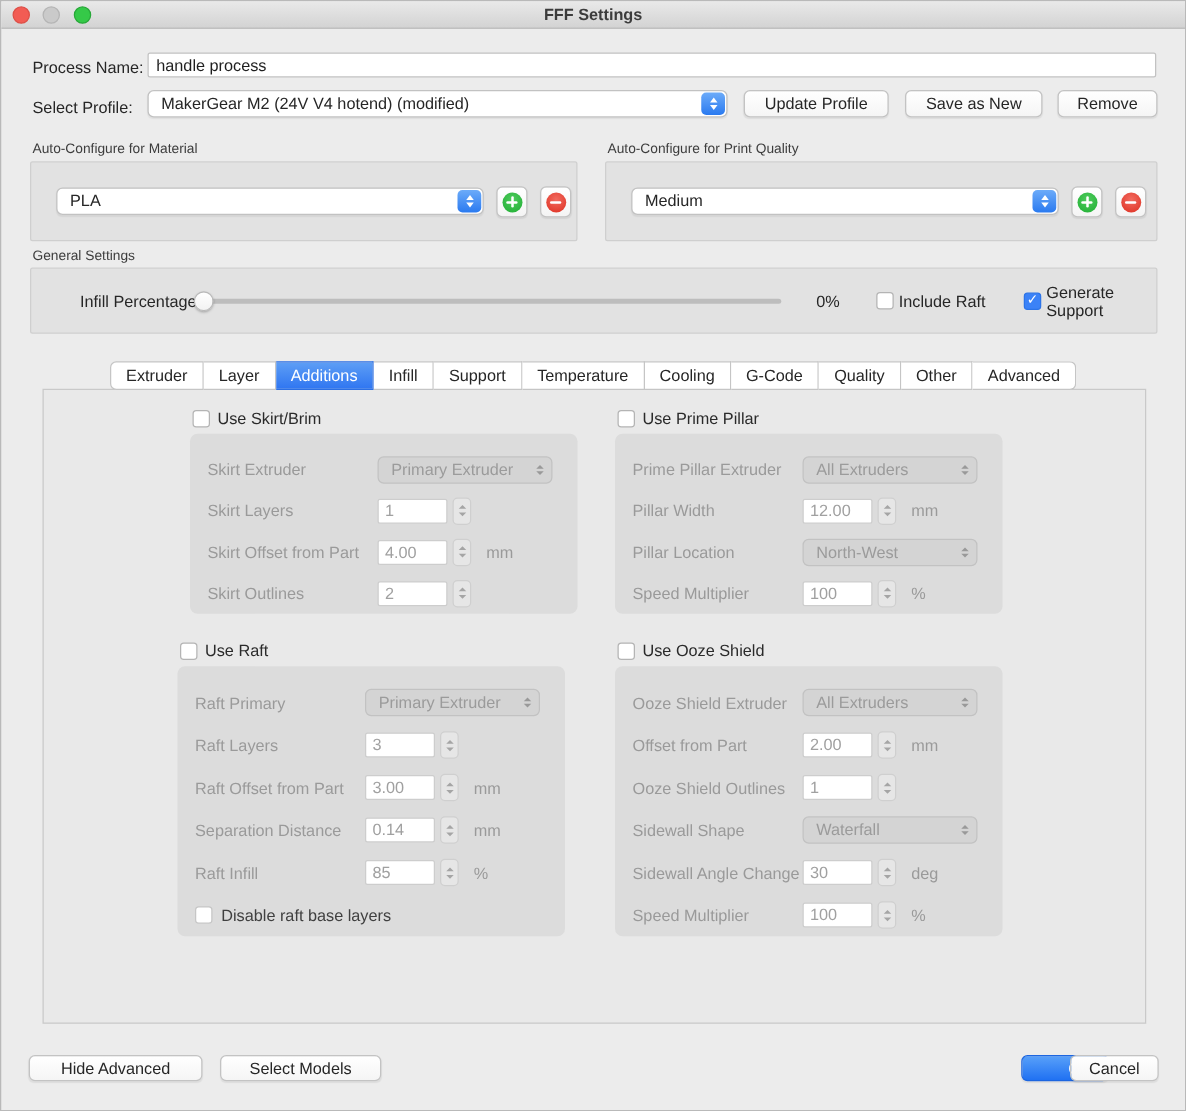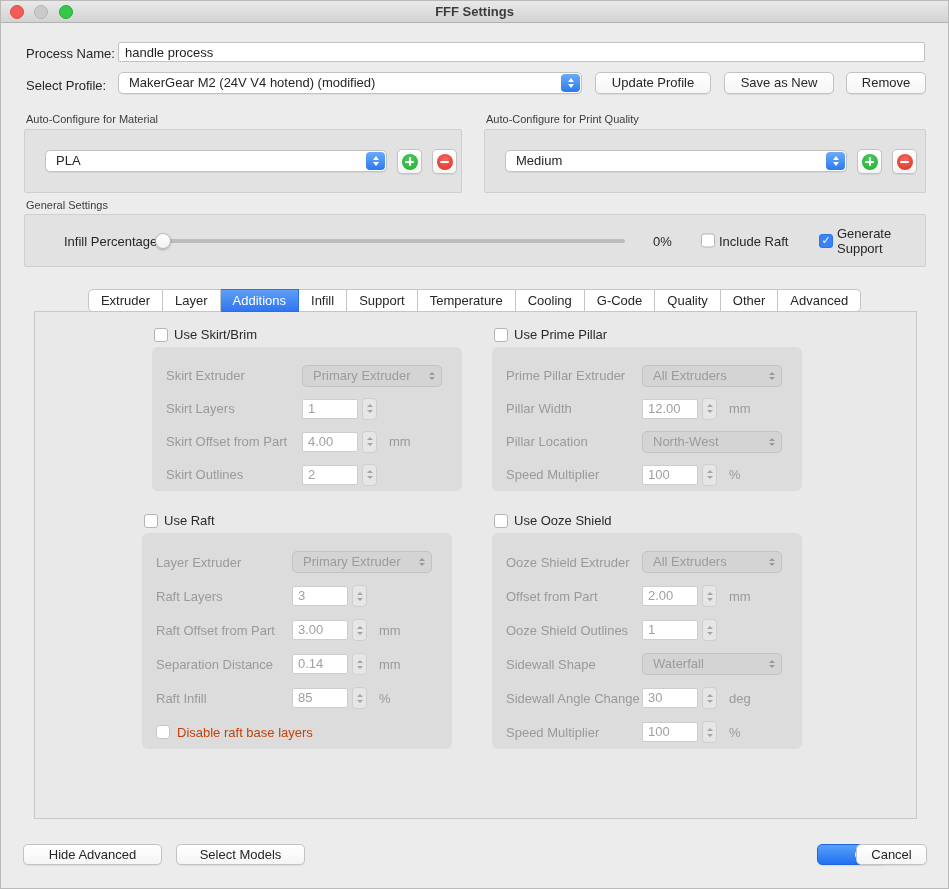--- a/index.html
+++ b/index.html
@@ -116,21 +116,21 @@
     line-height:18px; padding-left:5px; color:#a0a0a0;
   }
   .spinbox {
     width:15px; height:22px; margin-left:4px; background:#e6e6e6; border:1px solid #cfcfcf;
     border-radius:4px; display:flex; flex-direction:column; justify-content:center; align-items:center;
     color:#a5a5a5;
   }
   .spinbox .tri.up { border-bottom-width:3px; margin-bottom:3px; }
   .spinbox .tri.down { border-top-width:3px; }
   .unit { margin-left:12px; color:#9a9a9a; }
-  .cb-label-dim { color:#c2410c; margin-left:7px; }
+  .cb-label-dim { color:#404040; margin-left:7px; }
 </style>
 </head>
 <body>
 
 <div id="window">
 
   <div id="titlebar">
     <span class="light red"></span>
     <span class="light gray"></span>
     <span class="light green"></span>
@@ -314,21 +314,21 @@
           </div>
         </div>
       </div>
     <div class="section" style="left:107px;top:200px;" id="sec-raft">
         <div class="sec-header">
           <span class="checkbox"></span>
           <span>Use Raft</span>
         </div>
         <div class="sec-box r6">
           <div class="srow">
-            <span class="row-label">Layer Extruder</span>
+            <span class="row-label">Raft Primary</span>
             <div class="dsel"><span>Primary Extruder</span><span class="chevs">
                 <i class="tri up"></i>
                 <i class="tri down"></i>
               </span></div>
           </div>
           <div class="srow">
             <span class="row-label">Raft Layers</span>
             <div class="num-field">3</div>
             <span class="spinbox">
               <i class="tri up"></i>

